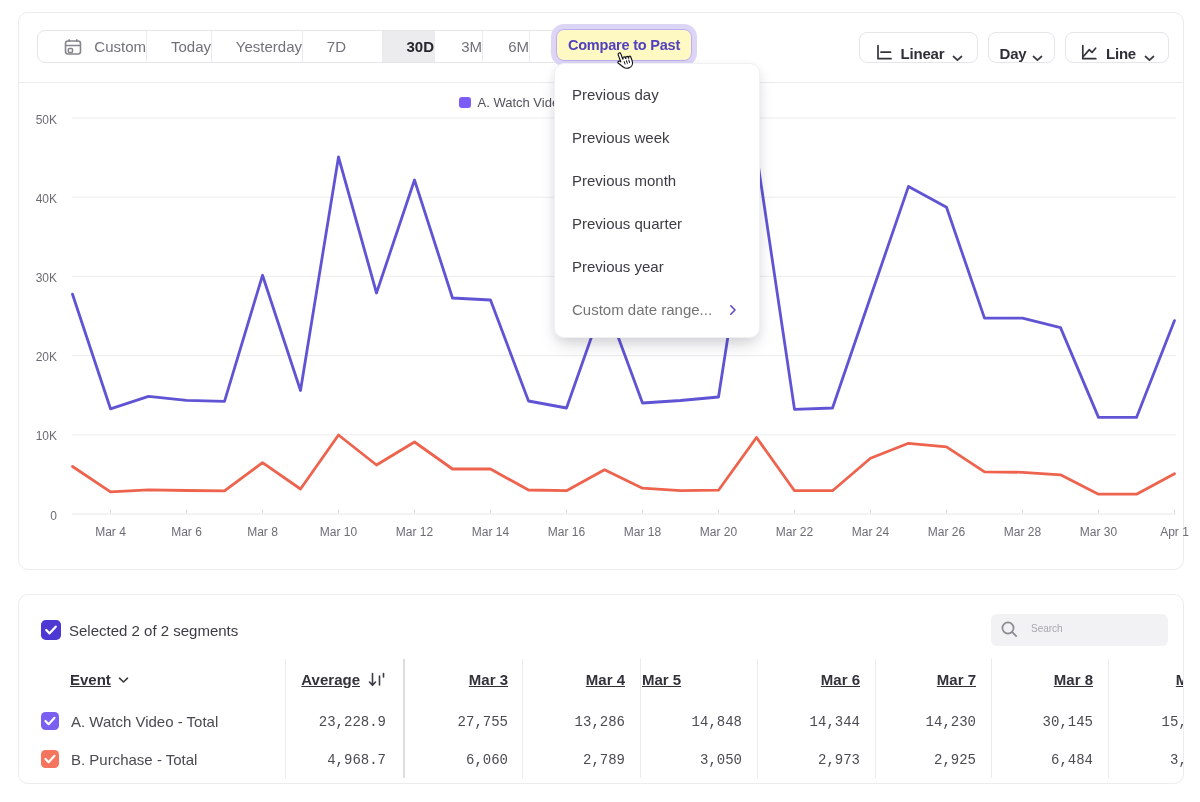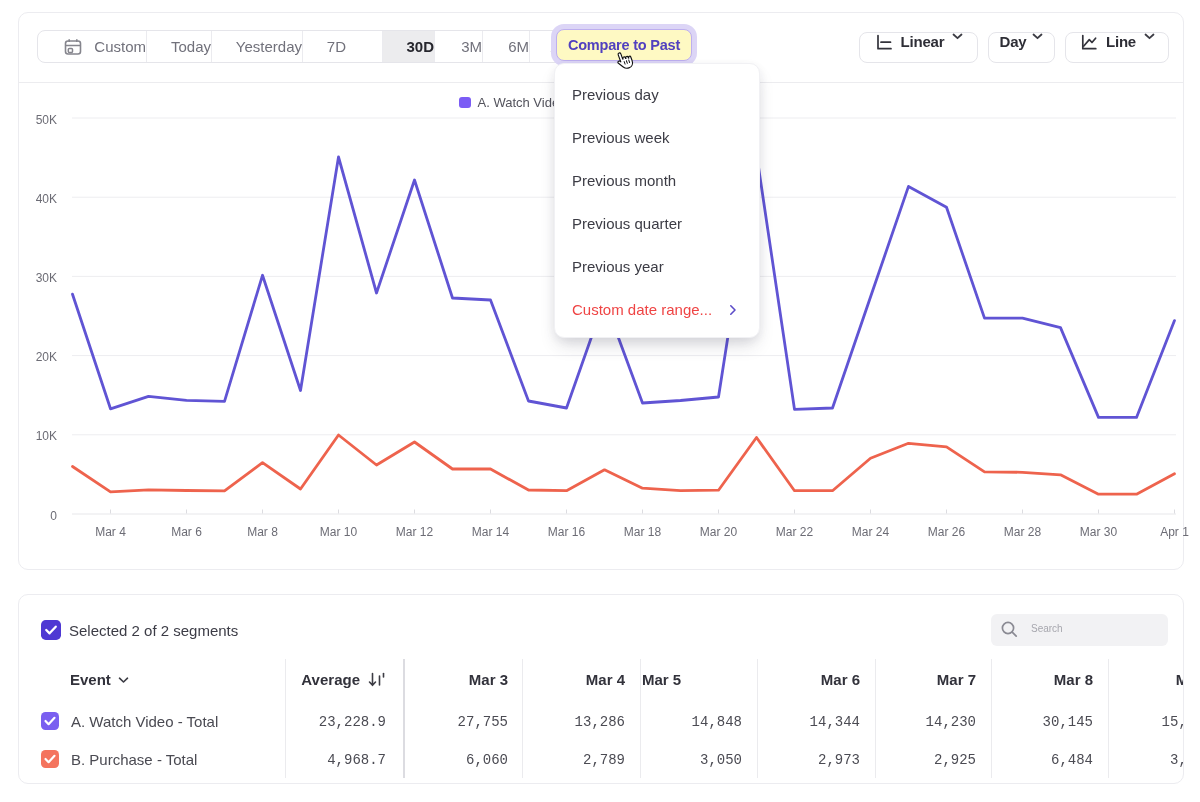--- a/index.html
+++ b/index.html
@@ -7,33 +7,33 @@
 .abs { position:absolute; }
 #chartcard { position:absolute; left:18px; top:12px; width:1166px; height:558px; background:#fff; border:1px solid #ececf0; border-radius:10px; }
 #toolbar { position:absolute; left:18px; top:12px; width:1166px; height:71px; border-bottom:1px solid #ececef; }
 
 #seg { position:absolute; left:37px; top:30px; height:33px; display:flex; border:1px solid #e5e5ea; border-radius:8px; background:#fff; overflow:hidden; }
 #seg .s { display:flex; align-items:center; justify-content:flex-end; font-size:15px; color:#71717b; border-left:1px solid #ebebef; height:100%; }
 #seg .s:first-child { border-left:none; }
 #seg .sel { background:#ececee; color:#26262d; font-weight:700;margin-left:36px; }
 
 #cmp { position:absolute; left:556px; top:29px; width:136px; height:32px; background:#fef9c3; border:1px solid #bdafef; border-radius:8px; box-shadow:0 0 0 5px #dcd5f6; color:#5140bf; font-weight:700; font-size:14.5px; letter-spacing:-0.2px; display:flex; align-items:center; justify-content:center; }
-.rbtn { position:absolute; top:32px; height:31px; border:1px solid #e5e5ea; border-radius:8px; background:#fff; display:flex; align-items:flex-start; justify-content:center; font-size:15px; font-weight:700; color:#2e2e36; gap:8px; letter-spacing:-0.2px; }
+.rbtn { position:absolute; top:32px; height:31px; border:1px solid #e5e5ea; border-radius:8px; background:#fff; display:flex; align-items:flex-end; justify-content:center; font-size:15px; font-weight:700; color:#2e2e36; gap:8px; letter-spacing:-0.2px; }
 
 #legend { position:absolute; left:459px; top:95px; display:flex; align-items:center; gap:7px; font-size:13px; color:#53535c; }
 .sw { width:11.5px; height:11.5px; border-radius:3px; }
 
 #menu { position:absolute; left:554px; top:63px; width:206px; height:275px; background:#fff; border:1px solid #f1f1f4; border-radius:10px; box-shadow:0 10px 18px -4px rgba(45,45,65,0.18), 0 3px 10px rgba(45,45,65,0.07); padding-top:9px; z-index:40; }
 #menu .mi { height:43px; line-height:43px; padding-left:17px; font-size:15px; color:#3c3c45; }
-#menu .mi.purple { color:#ef4444; position:relative; }
+#menu .mi.purple { color:#737373; position:relative; }
 
 #tablecard { position:absolute; left:18px; top:594px; width:1166px; height:190px; background:#fff; border:1px solid #ececf0; border-radius:10px; }
 .vsep { position:absolute; top:64px; height:119px; width:1px; background:#ebebee; }
 #tablecard { overflow:hidden; }
-.hdr { position:absolute; font-size:15px; font-weight:700; color:#32323b; white-space:nowrap; }
+.hdr { position:absolute; font-size:15px; font-weight:700; color:#32323b; white-space:nowrap;text-decoration:underline; }
 .num { position:absolute; text-align:right; font-family:"Liberation Mono",monospace; font-size:14px; color:#4b4b53; }
 </style>
 </head>
 <body>
 <div id="chartcard"></div>
 <svg id="plot" class="abs" style="left:0;top:0" width="1200" height="802" fill="none">
 <line x1="72" y1="118" x2="1176" y2="118" stroke="#ededf0" stroke-width="1"></line>
 <line x1="72" y1="197.2" x2="1176" y2="197.2" stroke="#ededf0" stroke-width="1"></line>
 <line x1="72" y1="276.4" x2="1176" y2="276.4" stroke="#ededf0" stroke-width="1"></line>
 <line x1="72" y1="355.6" x2="1176" y2="355.6" stroke="#ededf0" stroke-width="1"></line>

